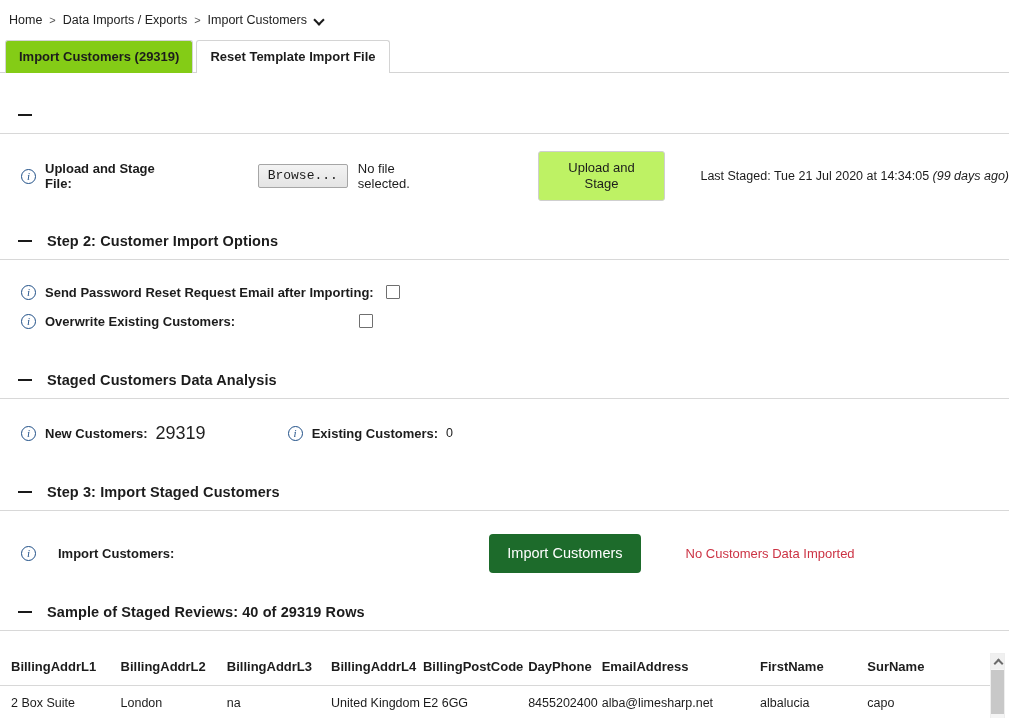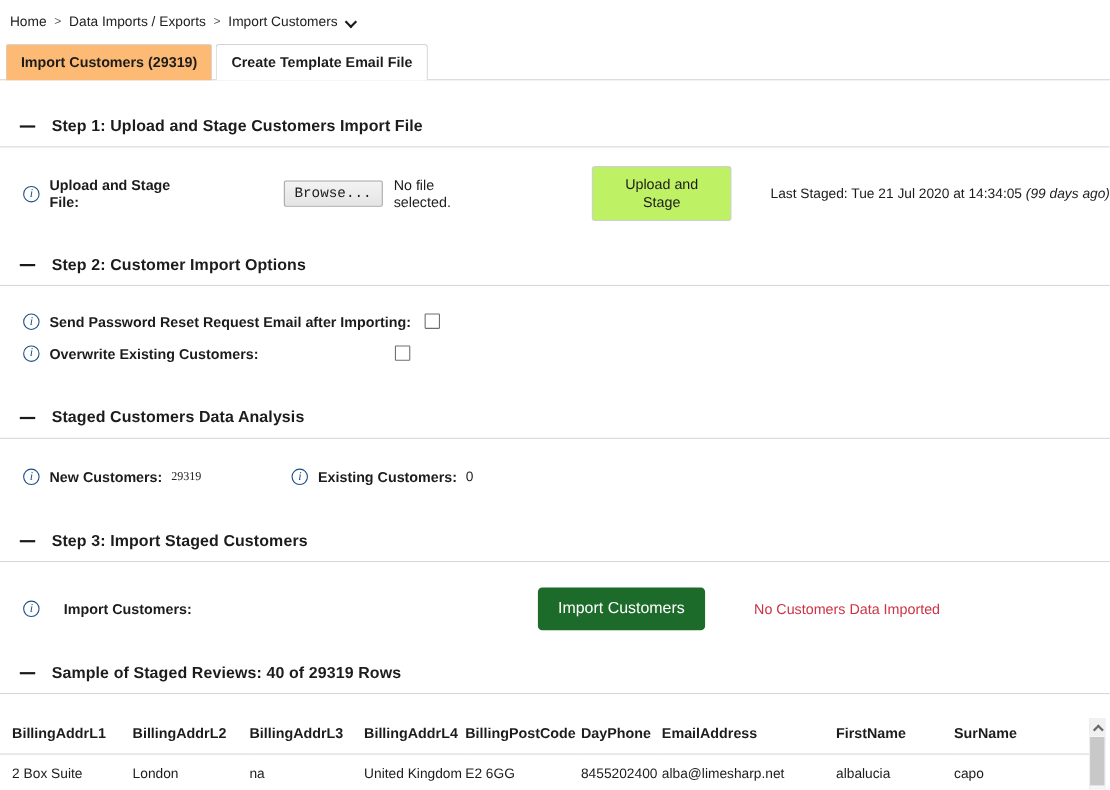--- a/index.html
+++ b/index.html
@@ -71,21 +71,21 @@
     padding: 8px 13px 8px 13px;
     font-size: 13px;
     font-weight: bold;
     color: #1c1c1c;
     border-radius: 3px 3px 0 0;
     margin-right: 3px;
     line-height: 16px;
     cursor: pointer;
   }
   .tab.active {
-    background: #fdba74;
+    background: #84cc16;
   }
 
   
   .section-head {
     display: flex;
     align-items: center;
     padding-left: 18px;
     margin-top: 31px;
     height: 22px;
     cursor: pointer;
@@ -293,26 +293,25 @@
   <span class="bc-item">Home</span>
   <span class="bc-sep">&gt;</span>
   <span class="bc-item">Data Imports / Exports</span>
   <span class="bc-sep">&gt;</span>
   <span class="bc-item">Import Customers</span>
   <span class="bc-caret"></span>
 </div>
 
 <div class="tabs">
   <div class="tab active">Import Customers (29319)</div>
-  <div class="tab">Create Template Email File</div>
+  <div class="tab">Reset Template Import File</div>
 </div>
 
 <div class="section-head">
   <span class="minus"></span>
-  <span class="section-title">Step 1: Upload and Stage Customers Import File</span>
 </div>
 <div class="hr"></div>
 
 <div class="row step1-row">
   <span class="info-icon"></span>
   <span class="field-label">Upload and Stage File:</span>
   <div class="file-input" style="margin-left:81px;">
     <button class="browse-btn">Browse...</button>
     <span class="no-file">No file selected.</span>
   </div>
@@ -343,21 +342,21 @@
 
 <div class="section-head" style="margin-top:38px;">
   <span class="minus"></span>
   <span class="section-title">Staged Customers Data Analysis</span>
 </div>
 <div class="hr"></div>
 
 <div class="row" style="margin-top:24px; padding-left:21px; height:20px;">
   <span class="info-icon"></span>
   <span class="field-label">New Customers:</span>
-  <span style="margin-left:8px; font-size:11px;font-family:Liberation Serif, serif;">29319</span>
+  <span style="margin-left:8px; font-size:18px;">29319</span>
   <span class="info-icon" style="margin-left:82px;"></span>
   <span class="field-label">Existing Customers:</span>
   <span style="margin-left:8px; font-size:12.5px;">0</span>
 </div>
 
 <div class="section-head" style="margin-top:38px;">
   <span class="minus"></span>
   <span class="section-title">Step 3: Import Staged Customers</span>
 </div>
 <div class="hr"></div>

